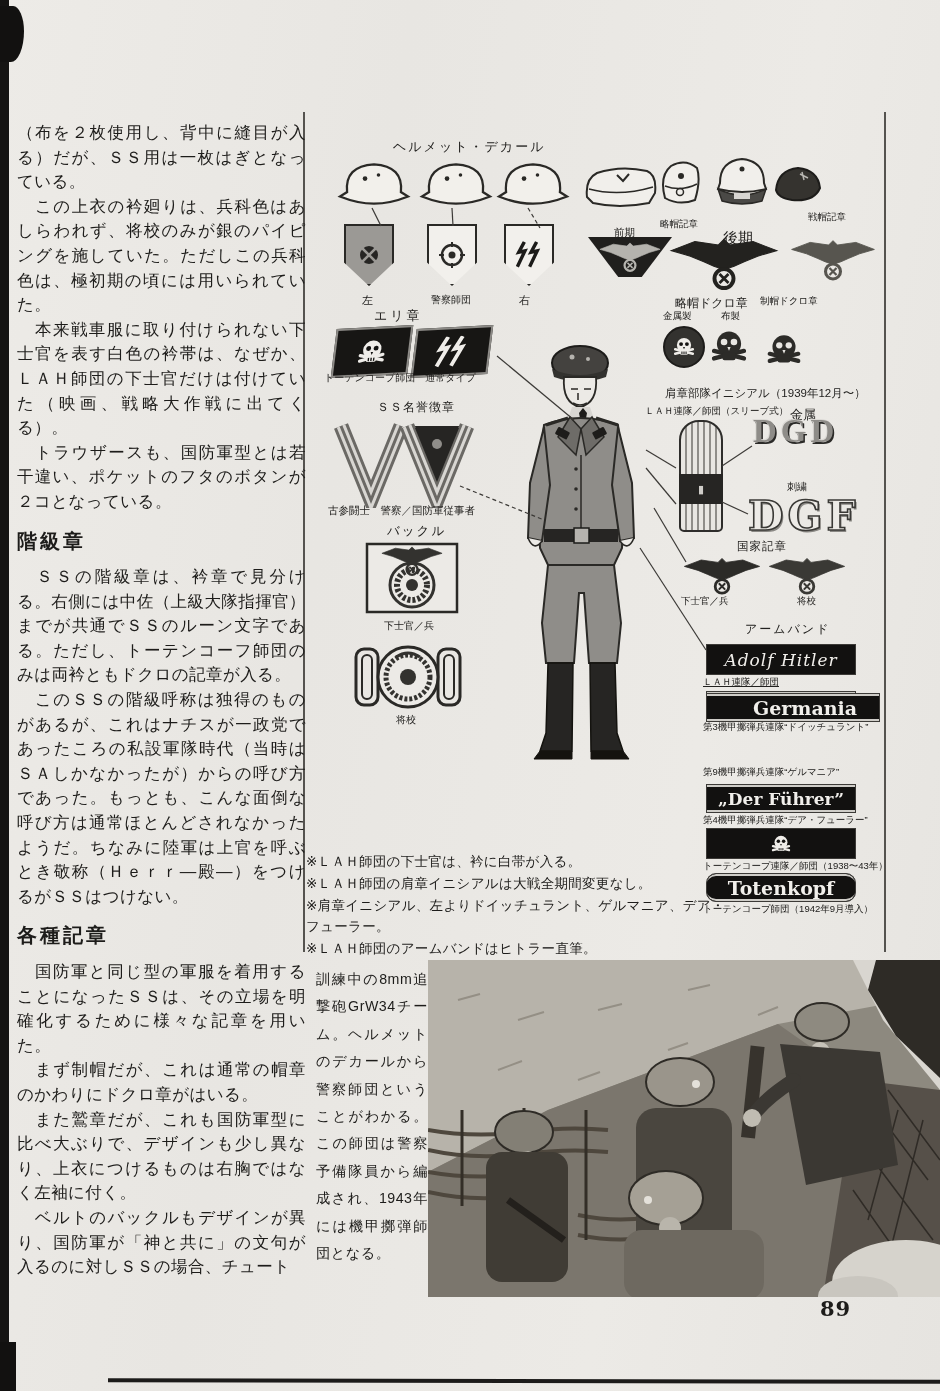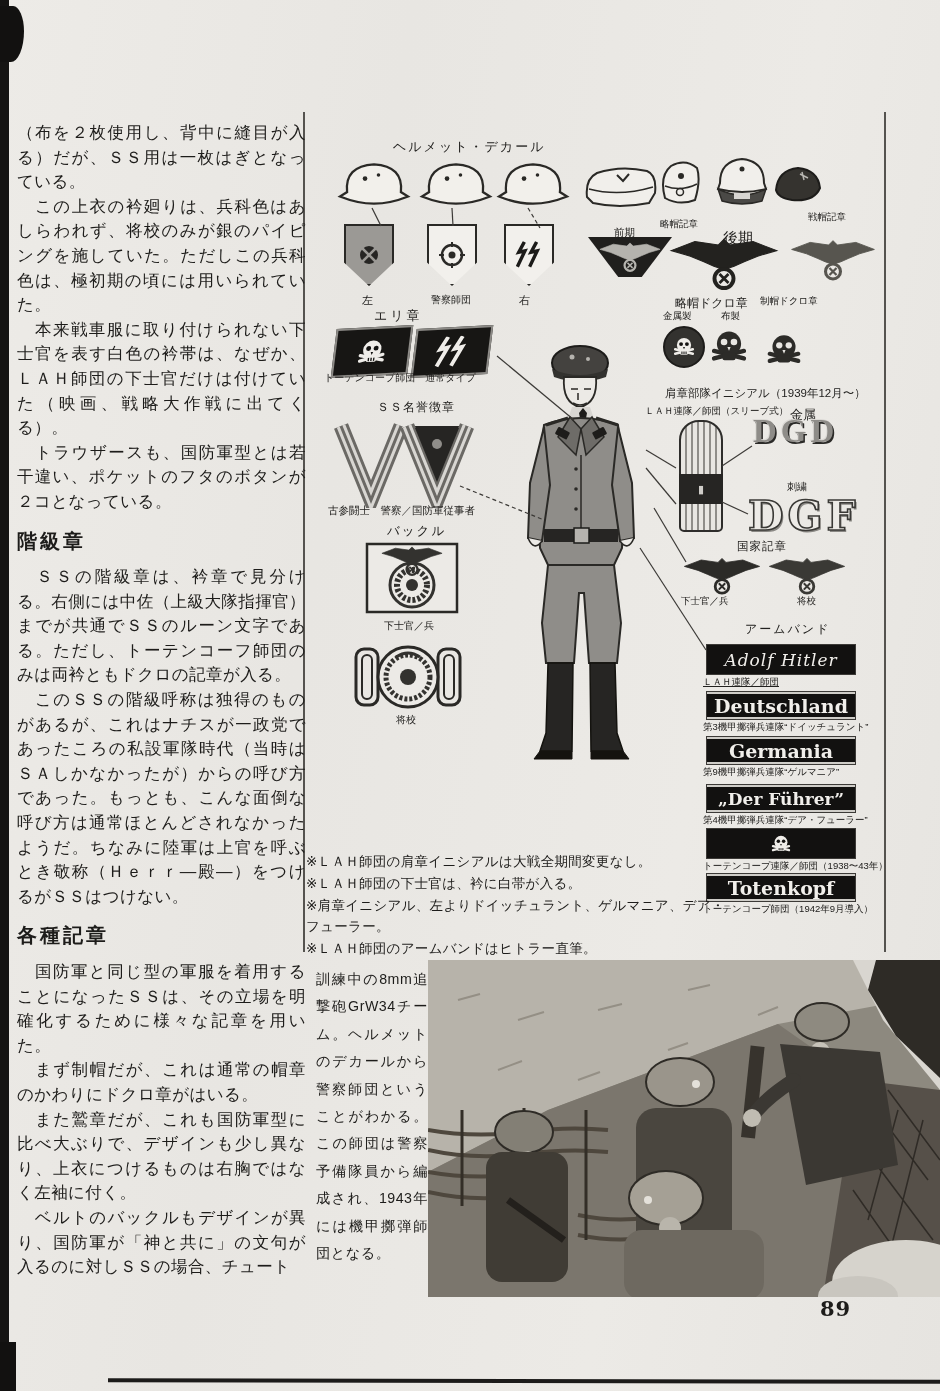--- a/index.html
+++ b/index.html
@@ -224,31 +224,31 @@
       <use href="#eagle"></use>
     </svg>
   <div class="lbl" style="left:681px;top:595px;font-size:9.5px;">下士官／兵</div>
   <div class="lbl" style="left:797px;top:595px;font-size:9.5px;">将校</div>
 
   <div class="lbl" style="left:745px;top:621px;font-size:12px;letter-spacing:2px;">アームバンド</div>
   <div class="band script" style="top:644px;height:29px;">Adolf Hitler</div>
   <div class="band-caption" style="top:676px;text-decoration:underline;">ＬＡＨ連隊／師団</div>
   <div class="band gothic" style="top:691px;height:27px;">Deutschland</div>
   <div class="band-caption" style="top:721px;">第3機甲擲弾兵連隊“ドイッチュラント”</div>
-  <div class="band gothic" style="top:736px;height:27px;">Germania</div>
+  <div class="band gothic" style="top:693px;height:27px;padding-left:24px;">Germania</div>
   <div class="band-caption" style="top:766px;">第9機甲擲弾兵連隊“ゲルマニア”</div>
   <div class="band gothic" style="top:784px;height:27px;font-size:17px;">„Der Führer”</div>
   <div class="band-caption" style="top:814px;">第4機甲擲弾兵連隊“デア・フューラー”</div>
   <div class="band" style="top:828px;height:29px;">
     <svg width="24" height="20" viewBox="0 0 40 34">
         <use href="#skull-light"></use>
       </svg>
   </div>
   <div class="band-caption" style="top:860px;">トーテンコープ連隊／師団（1938〜43年）</div>
-  <div class="band gothic" style="top:873px;height:27px;">Totenkopf</div>
+  <div class="band gothic" style="top:873px;height:27px;border-radius:10px;">Totenkopf</div>
   <div class="band-caption" style="top:903px;">トーテンコープ師団（1942年9月導入）</div>
 
   <div class="lbl" style="left:374px;top:307px;font-size:13px;letter-spacing:3px;">エリ章</div>
   <div class="patch" style="left:334px;top:327px;">
     <svg width="34" height="28" viewBox="0 0 40 34">
         <use href="#skull-light"></use>
       </svg>
   </div>
   <div class="patch" style="left:414px;top:327px;">
     <svg width="36" height="32" viewBox="0 0 44 40" stroke="#efede9">
@@ -343,22 +343,22 @@
       <path d="M676 468 L646 450"></path>
       <path d="M676 504 L646 468"></path>
       <path d="M722 466 L752 446"></path>
       <path d="M722 502 L748 514"></path>
       <path d="M640 548 L706 650"></path>
       <path d="M686 562 L654 508"></path>
     </g>
   </svg>
 
   <div class="notes">
+    <div>※ＬＡＨ師団の下士官は、衿に白帯が入る。</div>
     <div>※ＬＡＨ師団の肩章イニシアルは大戦全期間変更なし。</div>
-    <div>※ＬＡＨ師団の下士官は、衿に白帯が入る。</div>
     <div>※肩章イニシアル、左よりドイッチュラント、ゲルマニア、デア・フューラー。</div>
     <div>※ＬＡＨ師団のアームバンドはヒトラー直筆。</div>
   </div>
 
   <div class="photo-caption">訓練中の8mm追撃砲GrW34チーム。ヘルメットのデカールから警察師団ということがわかる。この師団は警察予備隊員から編成され、1943年には機甲擲弾師団となる。</div>
   <div class="abs" style="left:428px;top:960px;width:512px;height:337px;overflow:hidden;">
     <svg width="512" height="337" viewBox="0 0 512 337">
       <rect width="512" height="337" fill="#8d897f"></rect>
       <polygon points="0,0 512,0 512,34 350,64 120,150 0,212" fill="#b7b3aa"></polygon>
       <polygon points="425,0 512,0 512,130 455,60" fill="#d9d6d0"></polygon>

